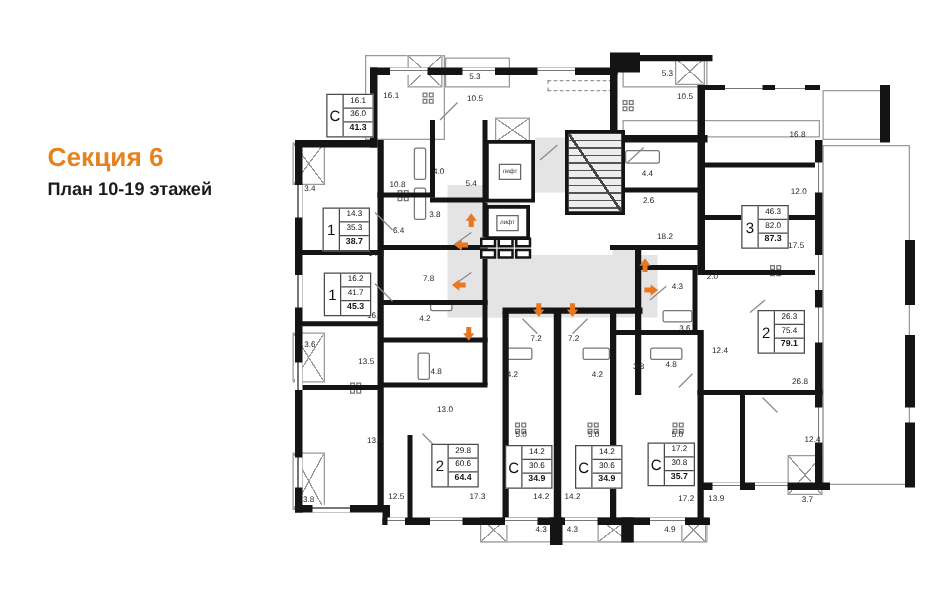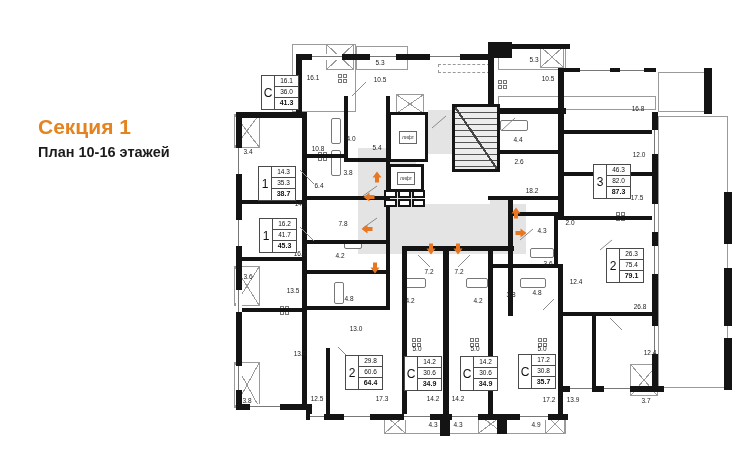--- a/index.html
+++ b/index.html
@@ -38,22 +38,22 @@
   .iv{font-size:6.5px;color:#111;text-align:center;padding:1px 2px;line-height:1.25}
   .iv1,.iv2{border-bottom:1px solid #4a4a4a}
   .iv3{font-weight:bold;font-size:7px}
   .arrowI{position:absolute;z-index:9}
   svg.doors{position:absolute;left:0;top:0;z-index:7}
 </style>
 </head>
 <body>
 
 <div class="hdr">
-  <div class="t2">Секция 1</div>
-  <div class="t3">План 10-16 этажей</div>
+  <div class="t2">Секция 6</div>
+  <div class="t3">План 10-19 этажей</div>
 </div>
 
 <div id="plan">
     <div class="gray" style="left: 358px; top: 148px; width: 58px; height: 106px;"></div>
     <div class="gray" style="left: 386px; top: 204px; width: 140px; height: 50px;"></div>
     <div class="gray" style="left: 428px; top: 110px; width: 26px; height: 44px;"></div>
     <div class="gray" style="left: 490px; top: 200px; width: 20px; height: 50px;"></div>
     <div class="thin" style="left: 292px; top: 44px; width: 64px; height: 68px;"></div>
     <div class="thin" style="left: 356px; top: 46px; width: 52px; height: 24px;"></div>
     <div class="thin" style="left: 498px; top: 46px; width: 68px; height: 24px;"></div>

